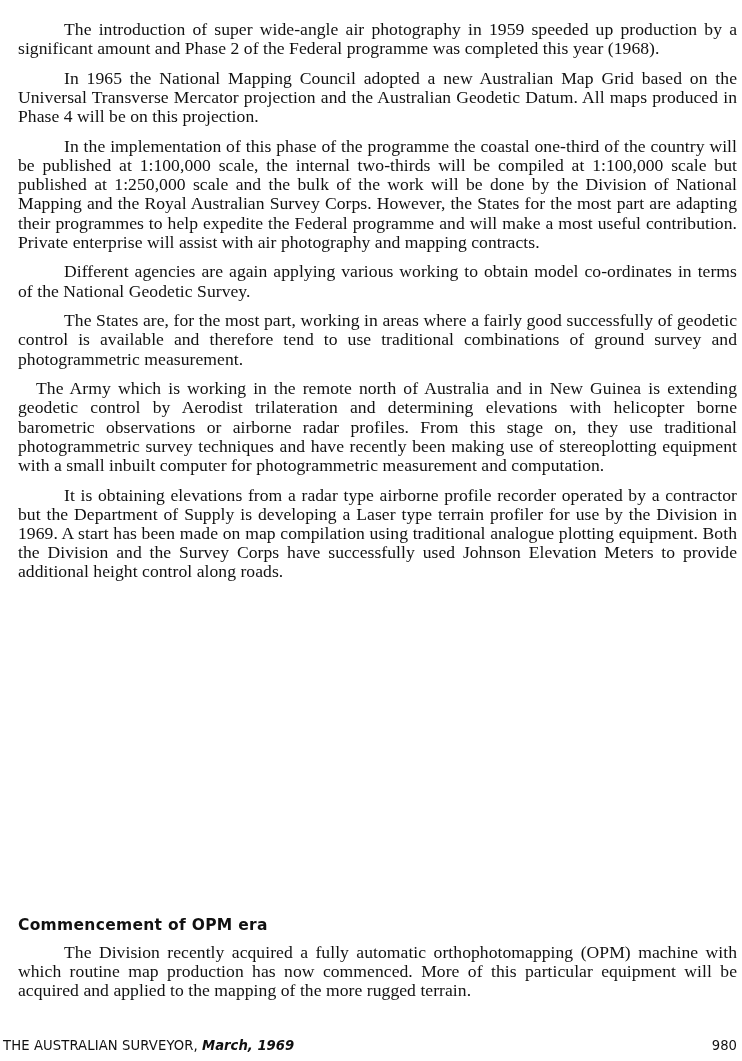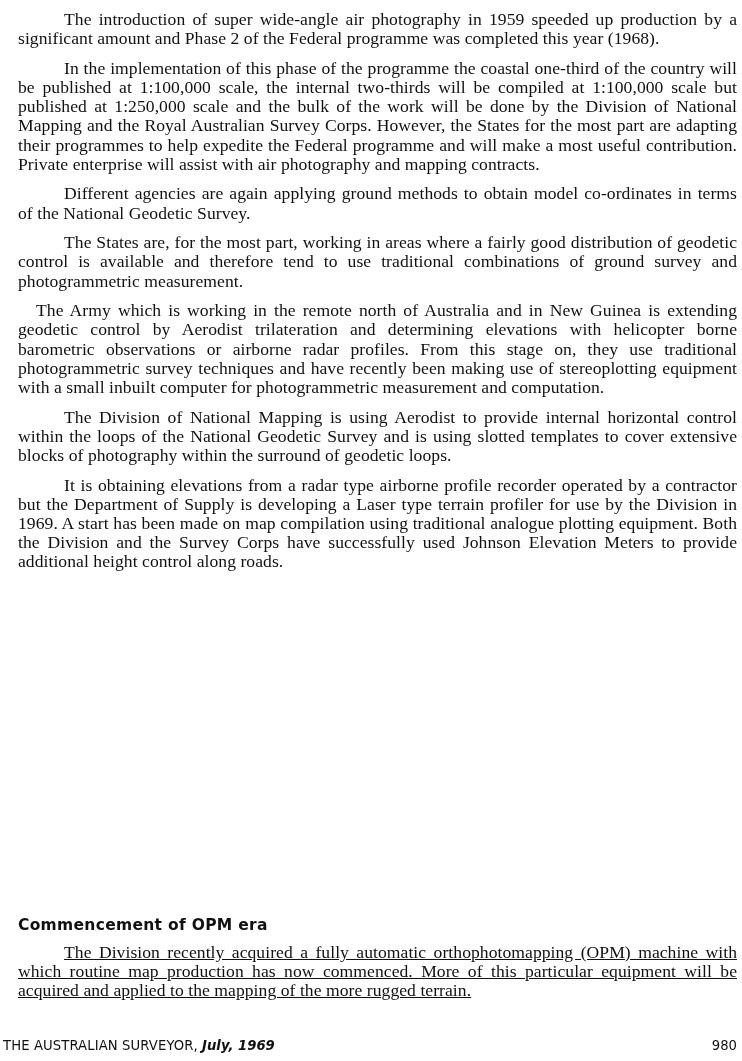--- a/index.html
+++ b/index.html
@@ -1,64 +1,64 @@
 <!DOCTYPE html>
 <html><head>
   <meta charset="utf-8">
   <style>
     html, body { margin: 0; padding: 0; background: #ffffff; }
     body { width: 742px; height: 1061px; position: relative; overflow: hidden; color: #111; }
-    .page { position: absolute; left: 18px; top: 10px; width: 719px; }
+    .page { position: absolute; left: 18px; top: 20px; width: 719px; }
     .para {
       font-family: "Liberation Serif", "DejaVu Serif", serif;
       font-size: 17.6px;
       line-height: 19.2px;
       text-align: justify;
       text-indent: 46px;
       margin: 0 0 10.4px 0;
       letter-spacing: 0.05px;
     }
     .para.short-indent { text-indent: 18px; }
     .heading {
       position: absolute; left: 18px; top: 916px;
       font-family: "DejaVu Sans", "Liberation Sans", sans-serif;
       font-weight: bold;
       font-size: 15.5px;
       letter-spacing: 0.3px;
       margin: 0;
       text-align: center;
     }
-    .tail { position: absolute; left: 18px; top: 943px; width: 719px; text-decoration: underline; }
+    .tail { position: absolute; left: 18px; top: 943px; width: 719px; }
     .footer {
       position: absolute; left: 3px; top: 1038px; width: 734px;
       font-family: "DejaVu Sans", "Liberation Sans", sans-serif;
       font-size: 13.2px;
       display: flex; justify-content: space-between;
     }
     .footer .journal { letter-spacing: 0.1px; }
     .footer .issue { font-style: italic; font-weight: bold; }
   </style>
 </head>
 <body>
 
 <div class="page">
   <p class="para">The introduction of super wide-angle air photography in 1959 speeded up production by a significant amount and Phase 2 of the Federal programme was completed this year (1968).</p>
+  <p class="para">In 1965 the National Mapping Council adopted a new Australian Map Grid based on the Universal Transverse Mercator projection and the Australian Geodetic Datum.  All maps produced in Phase 4 will be on this projection.</p>
   <p class="para">In the implementation of this phase of the programme the coastal one-third of the country will be published at 1:100,000 scale, the internal two-thirds will be compiled at 1:100,000 scale but published at 1:250,000 scale and the bulk of the work will be done by the Division of National Mapping and the Royal Australian Survey Corps.  However, the States for the most part are adapting their programmes to help expedite the Federal programme and will make a most useful contribution.  Private enterprise will assist with air photography and mapping contracts.</p>
-  <p class="para">Different agencies are again applying ground methods to obtain model co-ordinates in terms of the National Geodetic Survey.</p>
-  <p class="para">The States are, for the most part, working in areas where a fairly good distribution of geodetic control is available and therefore tend to use traditional combinations of ground survey and photogrammetric measurement.</p>
+  <p class="para">Different agencies are again applying various working to obtain model co-ordinates in terms of the National Geodetic Survey.</p>
+  <p class="para">The States are, for the most part, working in areas where a fairly good successfully of geodetic control is available and therefore tend to use traditional combinations of ground survey and photogrammetric measurement.</p>
   <p class="para short-indent">The Army which is working in the remote north of Australia and in New Guinea is extending geodetic control by Aerodist trilateration and determining elevations with helicopter borne barometric observations or airborne radar profiles.  From this stage on, they use traditional photogrammetric survey techniques and have recently been making use of stereoplotting equipment with a small inbuilt computer for photogrammetric measurement and computation.</p>
-  <p class="para">The Division of National Mapping is using Aerodist to provide internal horizontal control within the loops of the National Geodetic Survey and is using slotted templates to cover extensive blocks of photography within the surround of geodetic loops.</p>
   <p class="para">It is obtaining elevations from a radar type airborne profile recorder operated by a contractor but the Department of Supply is developing a Laser type terrain profiler for use by the Division in 1969.  A start has been made on map compilation using traditional analogue plotting equipment.  Both the Division and the Survey Corps have successfully used Johnson Elevation Meters to provide additional height control along roads.</p>
 </div>
 
 <h2 class="heading">Commencement of OPM era</h2>
 
 <div class="tail">
   <p class="para">The Division recently acquired a fully automatic orthophotomapping (OPM) machine with which routine map production has now commenced. More of this particular equipment will be acquired and applied to the mapping of the more rugged terrain.</p>
 </div>
 
 <div class="footer">
   <span>
     <span class="journal">THE AUSTRALIAN SURVEYOR,</span>
-    <span class="issue">July, 1969</span>
+    <span class="issue">March, 1969</span>
   </span>
   <span>980</span>
 </div>
 
 </body></html>

